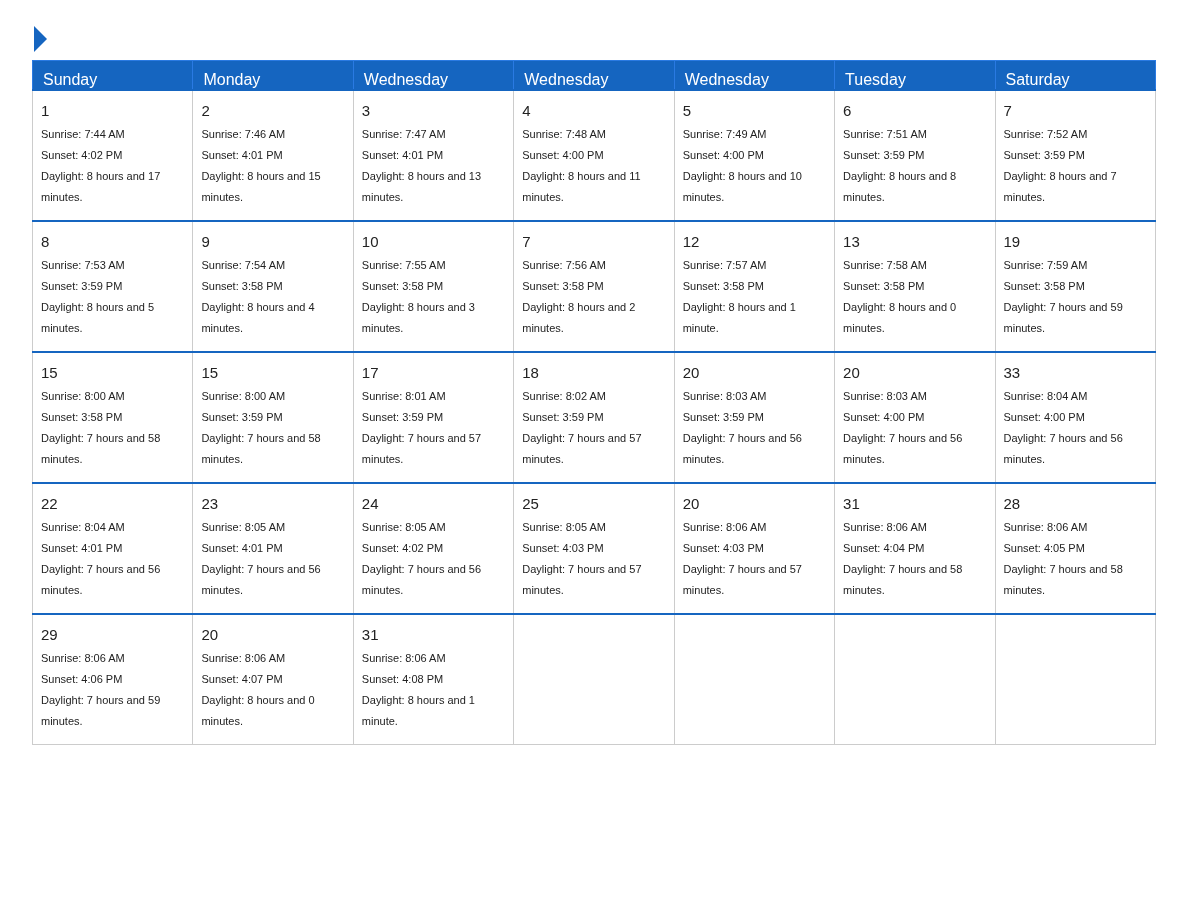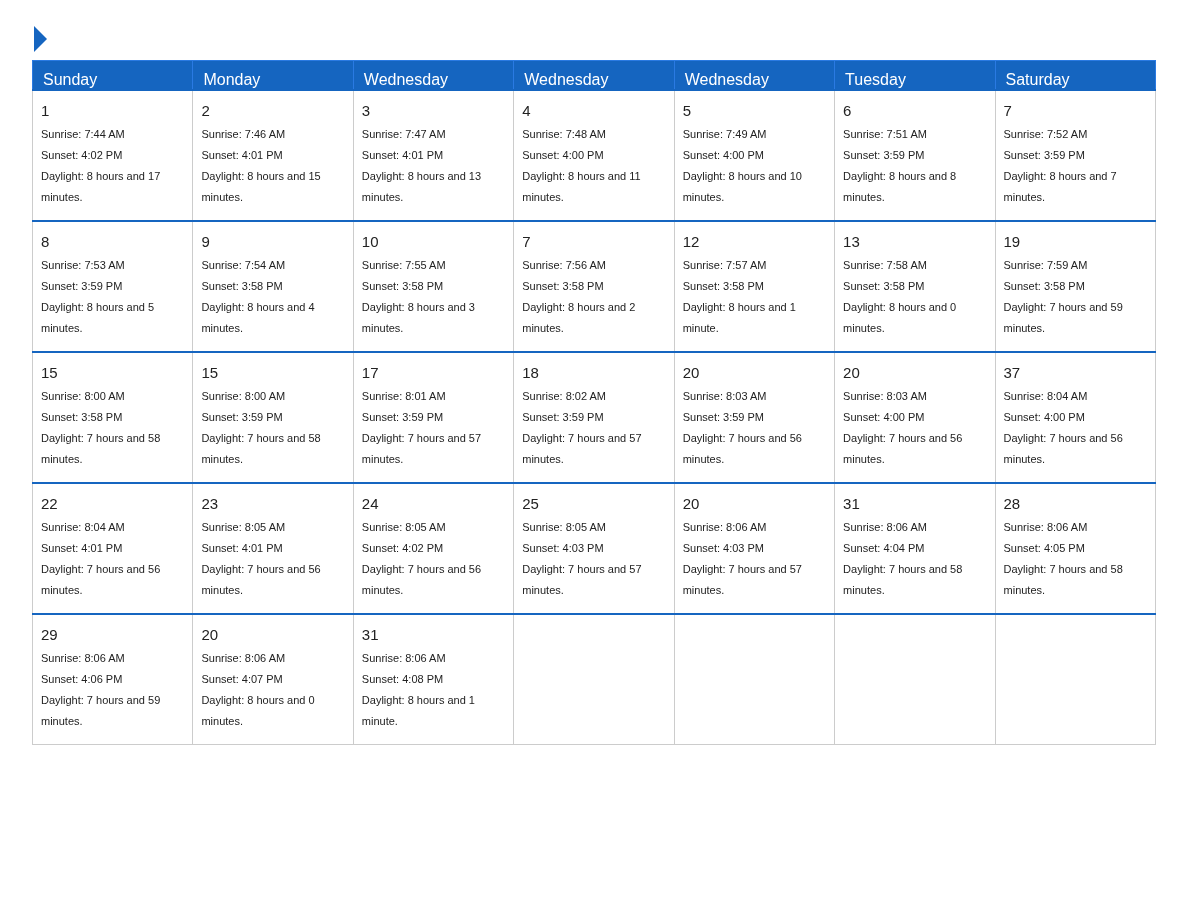--- a/index.html
+++ b/index.html
@@ -159,21 +159,21 @@
         <td><span class="day-number">13</span><span class="day-info">Sunrise: 7:58 AM<br>Sunset: 3:58 PM<br>Daylight: 8 hours and 0 minutes.</span></td>
         <td><span class="day-number">19</span><span class="day-info">Sunrise: 7:59 AM<br>Sunset: 3:58 PM<br>Daylight: 7 hours and 59 minutes.</span></td>
       </tr>
       <tr>
         <td><span class="day-number">15</span><span class="day-info">Sunrise: 8:00 AM<br>Sunset: 3:58 PM<br>Daylight: 7 hours and 58 minutes.</span></td>
         <td><span class="day-number">15</span><span class="day-info">Sunrise: 8:00 AM<br>Sunset: 3:59 PM<br>Daylight: 7 hours and 58 minutes.</span></td>
         <td><span class="day-number">17</span><span class="day-info">Sunrise: 8:01 AM<br>Sunset: 3:59 PM<br>Daylight: 7 hours and 57 minutes.</span></td>
         <td><span class="day-number">18</span><span class="day-info">Sunrise: 8:02 AM<br>Sunset: 3:59 PM<br>Daylight: 7 hours and 57 minutes.</span></td>
         <td><span class="day-number">20</span><span class="day-info">Sunrise: 8:03 AM<br>Sunset: 3:59 PM<br>Daylight: 7 hours and 56 minutes.</span></td>
         <td><span class="day-number">20</span><span class="day-info">Sunrise: 8:03 AM<br>Sunset: 4:00 PM<br>Daylight: 7 hours and 56 minutes.</span></td>
-        <td><span class="day-number">37</span><span class="day-info">Sunrise: 8:04 AM<br>Sunset: 4:00 PM<br>Daylight: 7 hours and 56 minutes.</span></td>
+        <td><span class="day-number">33</span><span class="day-info">Sunrise: 8:04 AM<br>Sunset: 4:00 PM<br>Daylight: 7 hours and 56 minutes.</span></td>
       </tr>
       <tr>
         <td><span class="day-number">22</span><span class="day-info">Sunrise: 8:04 AM<br>Sunset: 4:01 PM<br>Daylight: 7 hours and 56 minutes.</span></td>
         <td><span class="day-number">23</span><span class="day-info">Sunrise: 8:05 AM<br>Sunset: 4:01 PM<br>Daylight: 7 hours and 56 minutes.</span></td>
         <td><span class="day-number">24</span><span class="day-info">Sunrise: 8:05 AM<br>Sunset: 4:02 PM<br>Daylight: 7 hours and 56 minutes.</span></td>
         <td><span class="day-number">25</span><span class="day-info">Sunrise: 8:05 AM<br>Sunset: 4:03 PM<br>Daylight: 7 hours and 57 minutes.</span></td>
         <td><span class="day-number">20</span><span class="day-info">Sunrise: 8:06 AM<br>Sunset: 4:03 PM<br>Daylight: 7 hours and 57 minutes.</span></td>
         <td><span class="day-number">31</span><span class="day-info">Sunrise: 8:06 AM<br>Sunset: 4:04 PM<br>Daylight: 7 hours and 58 minutes.</span></td>
         <td><span class="day-number">28</span><span class="day-info">Sunrise: 8:06 AM<br>Sunset: 4:05 PM<br>Daylight: 7 hours and 58 minutes.</span></td>
       </tr>

